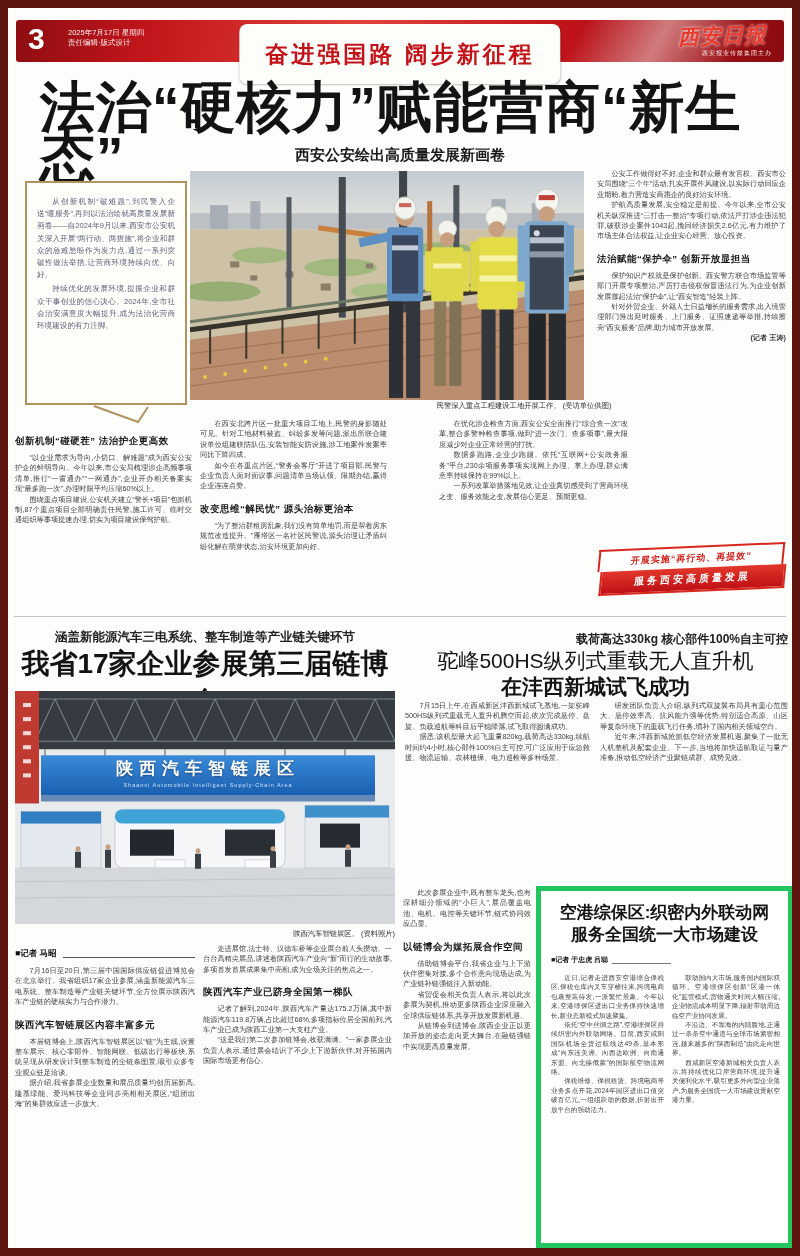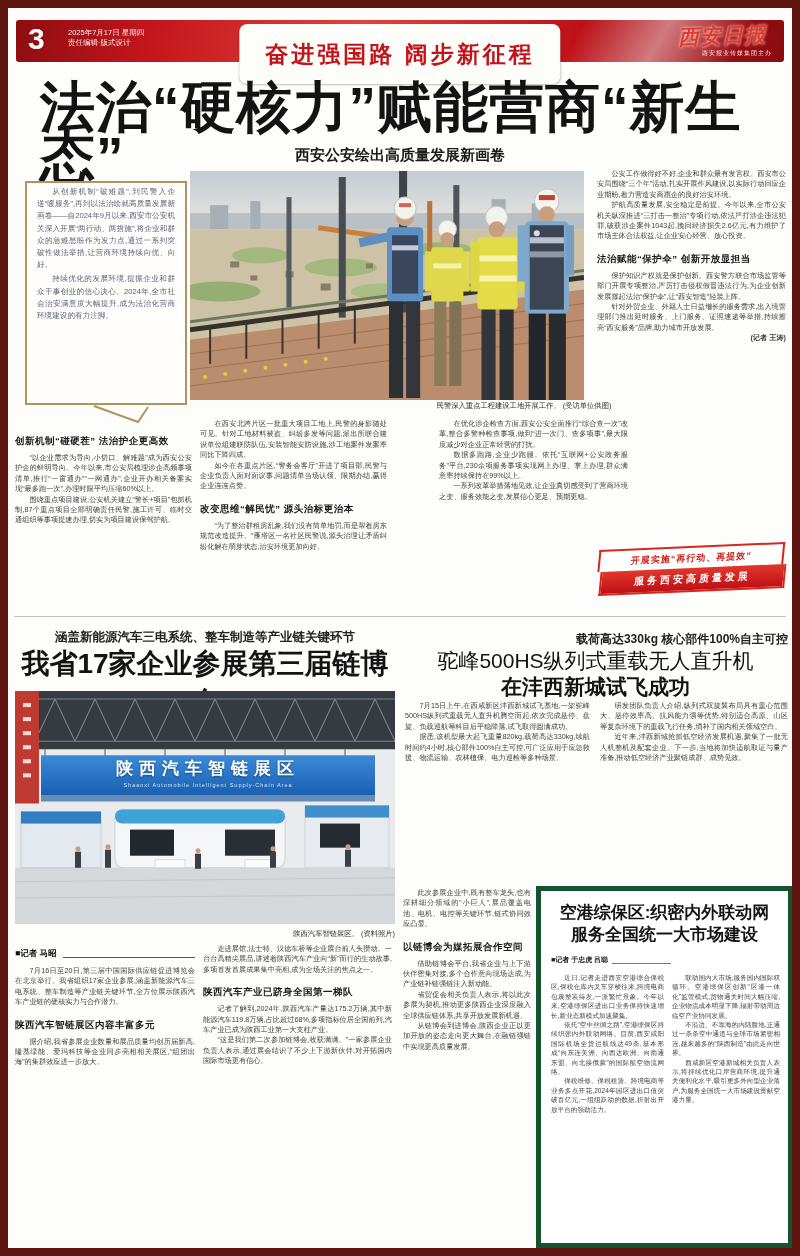--- a/index.html
+++ b/index.html
@@ -23,21 +23,21 @@
            color:#e8382a;transform:rotate(-2deg);text-shadow:0 0 3px rgba(255,255,255,.9);letter-spacing:1px;}
   .masthead-sub{position:absolute;right:12px;top:29px;font-size:6px;color:#ffe9e7;letter-spacing:1px;}
 
   
   .main-headline{position:absolute;left:40px;top:82px;width:720px;text-align:left;
            font-size:55px;line-height:50px;font-weight:700;color:#131313;letter-spacing:1px;}
   .main-sub{position:absolute;left:0;top:146px;width:100%;text-align:center;font-size:15px;font-weight:700;color:#1b1b1b;}
 
   
   .intro-box{position:absolute;left:25px;top:181px;width:162px;height:224px;border:2px solid #b2935f;
-           background:#fffefb;box-sizing:border-box;padding:3px 10px;}
+           background:#fffefb;box-sizing:border-box;padding:13px 10px;}
   .intro-box p{margin:0 0 2px;text-indent:2em;font-size:7.6px;line-height:12.2px;color:#59627a;text-align:justify;}
   .intro-tail{position:absolute;left:92px;top:404px;}
 
   
   .photo{position:absolute;overflow:hidden;}
   .photo svg{display:block;}
   .caption{font-size:7.3px;color:#2c2c2c;}
 
   
   .col{position:absolute;font-size:7.2px;line-height:10.4px;color:#3e3e40;text-align:justify;
@@ -57,21 +57,21 @@
 
   .divider{position:absolute;left:14px;top:616px;width:772px;height:1px;background:#c2c2c2;}
 
   .kicker{position:absolute;text-align:center;font-weight:700;color:#222;}
   .byline-row{position:absolute;display:flex;align-items:flex-end;}
   .byline-row .bl{font-size:8.5px;font-weight:700;color:#111;white-space:nowrap;}
   .byline-row .rule{flex:1;border-bottom:1px solid #555;margin:0 0 2px 6px;}
 
   
   .redbox{position:absolute;left:536px;top:886px;width:257px;height:362px;box-sizing:border-box;
-       border:5px solid #14532d;background:#fff;}
+       border:5px solid #22c55e;background:#fff;}
   .rb-h{position:absolute;left:0;width:100%;text-align:center;font-size:17px;font-weight:900;color:#141414;}
   .rb-byline{position:absolute;left:10px;top:64px;width:120px;display:flex;align-items:flex-end;}
   .rb-byline .bl{font-size:7px;font-weight:700;color:#222;white-space:nowrap;}
   .rb-byline .rule{flex:1;border-bottom:1px solid #777;margin:0 0 1px 4px;}
 
   .sign-overlay{position:absolute;left:41px;top:757px;width:334px;text-align:center;color:#fff;}
   .sign-main{font-size:17px;font-weight:900;letter-spacing:6px;text-shadow:0 1px 2px rgba(0,0,0,.4);}
   .sign-sub{font-size:5.5px;color:#cfe3f7;letter-spacing:1px;margin-top:2px;}
 </style>
 </head>
@@ -363,20 +363,21 @@
     <span class="bl">■记者 马昭</span>
     <span class="rule"></span>
   </div>
 
   <div class="col" style="left:15px;top:966px;width:180px;height:280px;">
     <div>
         <p>7月16日至20日,第三届中国国际供应链促进博览会在北京举行。我省组织17家企业参展,涵盖新能源汽车三电系统、整车制造等产业链关键环节,全方位展示陕西汽车产业链的硬核实力与合作潜力。</p>
       </div>
     <div class="subhead">陕西汽车智链展区内容丰富多元</div>
     <div>
+        <p>本届链博会上,陕西汽车智链展区以“链”为主线,设置整车展示、核心零部件、智能网联、低碳出行等板块,系统呈现从研发设计到整车制造的全链条图景,吸引众多专业观众驻足洽谈。</p>
         <p>据介绍,我省参展企业数量和展品质量均创历届新高,隆基绿能、爱玛科技等企业同步亮相相关展区,“组团出海”的集群效应进一步放大。</p>
       </div>
   </div>
   <div class="col" style="left:203px;top:944px;width:189px;height:302px;">
     <div>
         <p>走进展馆,法士特、汉德车桥等企业展台前人头攒动。一台台高精尖展品,讲述着陕西汽车产业向“新”而行的生动故事,多项首发首展成果集中亮相,成为全场关注的焦点之一。</p>
       </div>
     <div class="subhead">陕西汽车产业已跻身全国第一梯队</div>
     <div>
         <p>记者了解到,2024年,陕西汽车产量达175.2万辆,其中新能源汽车119.8万辆,占比超过68%,多项指标位居全国前列,汽车产业已成为陕西工业第一大支柱产业。</p>

